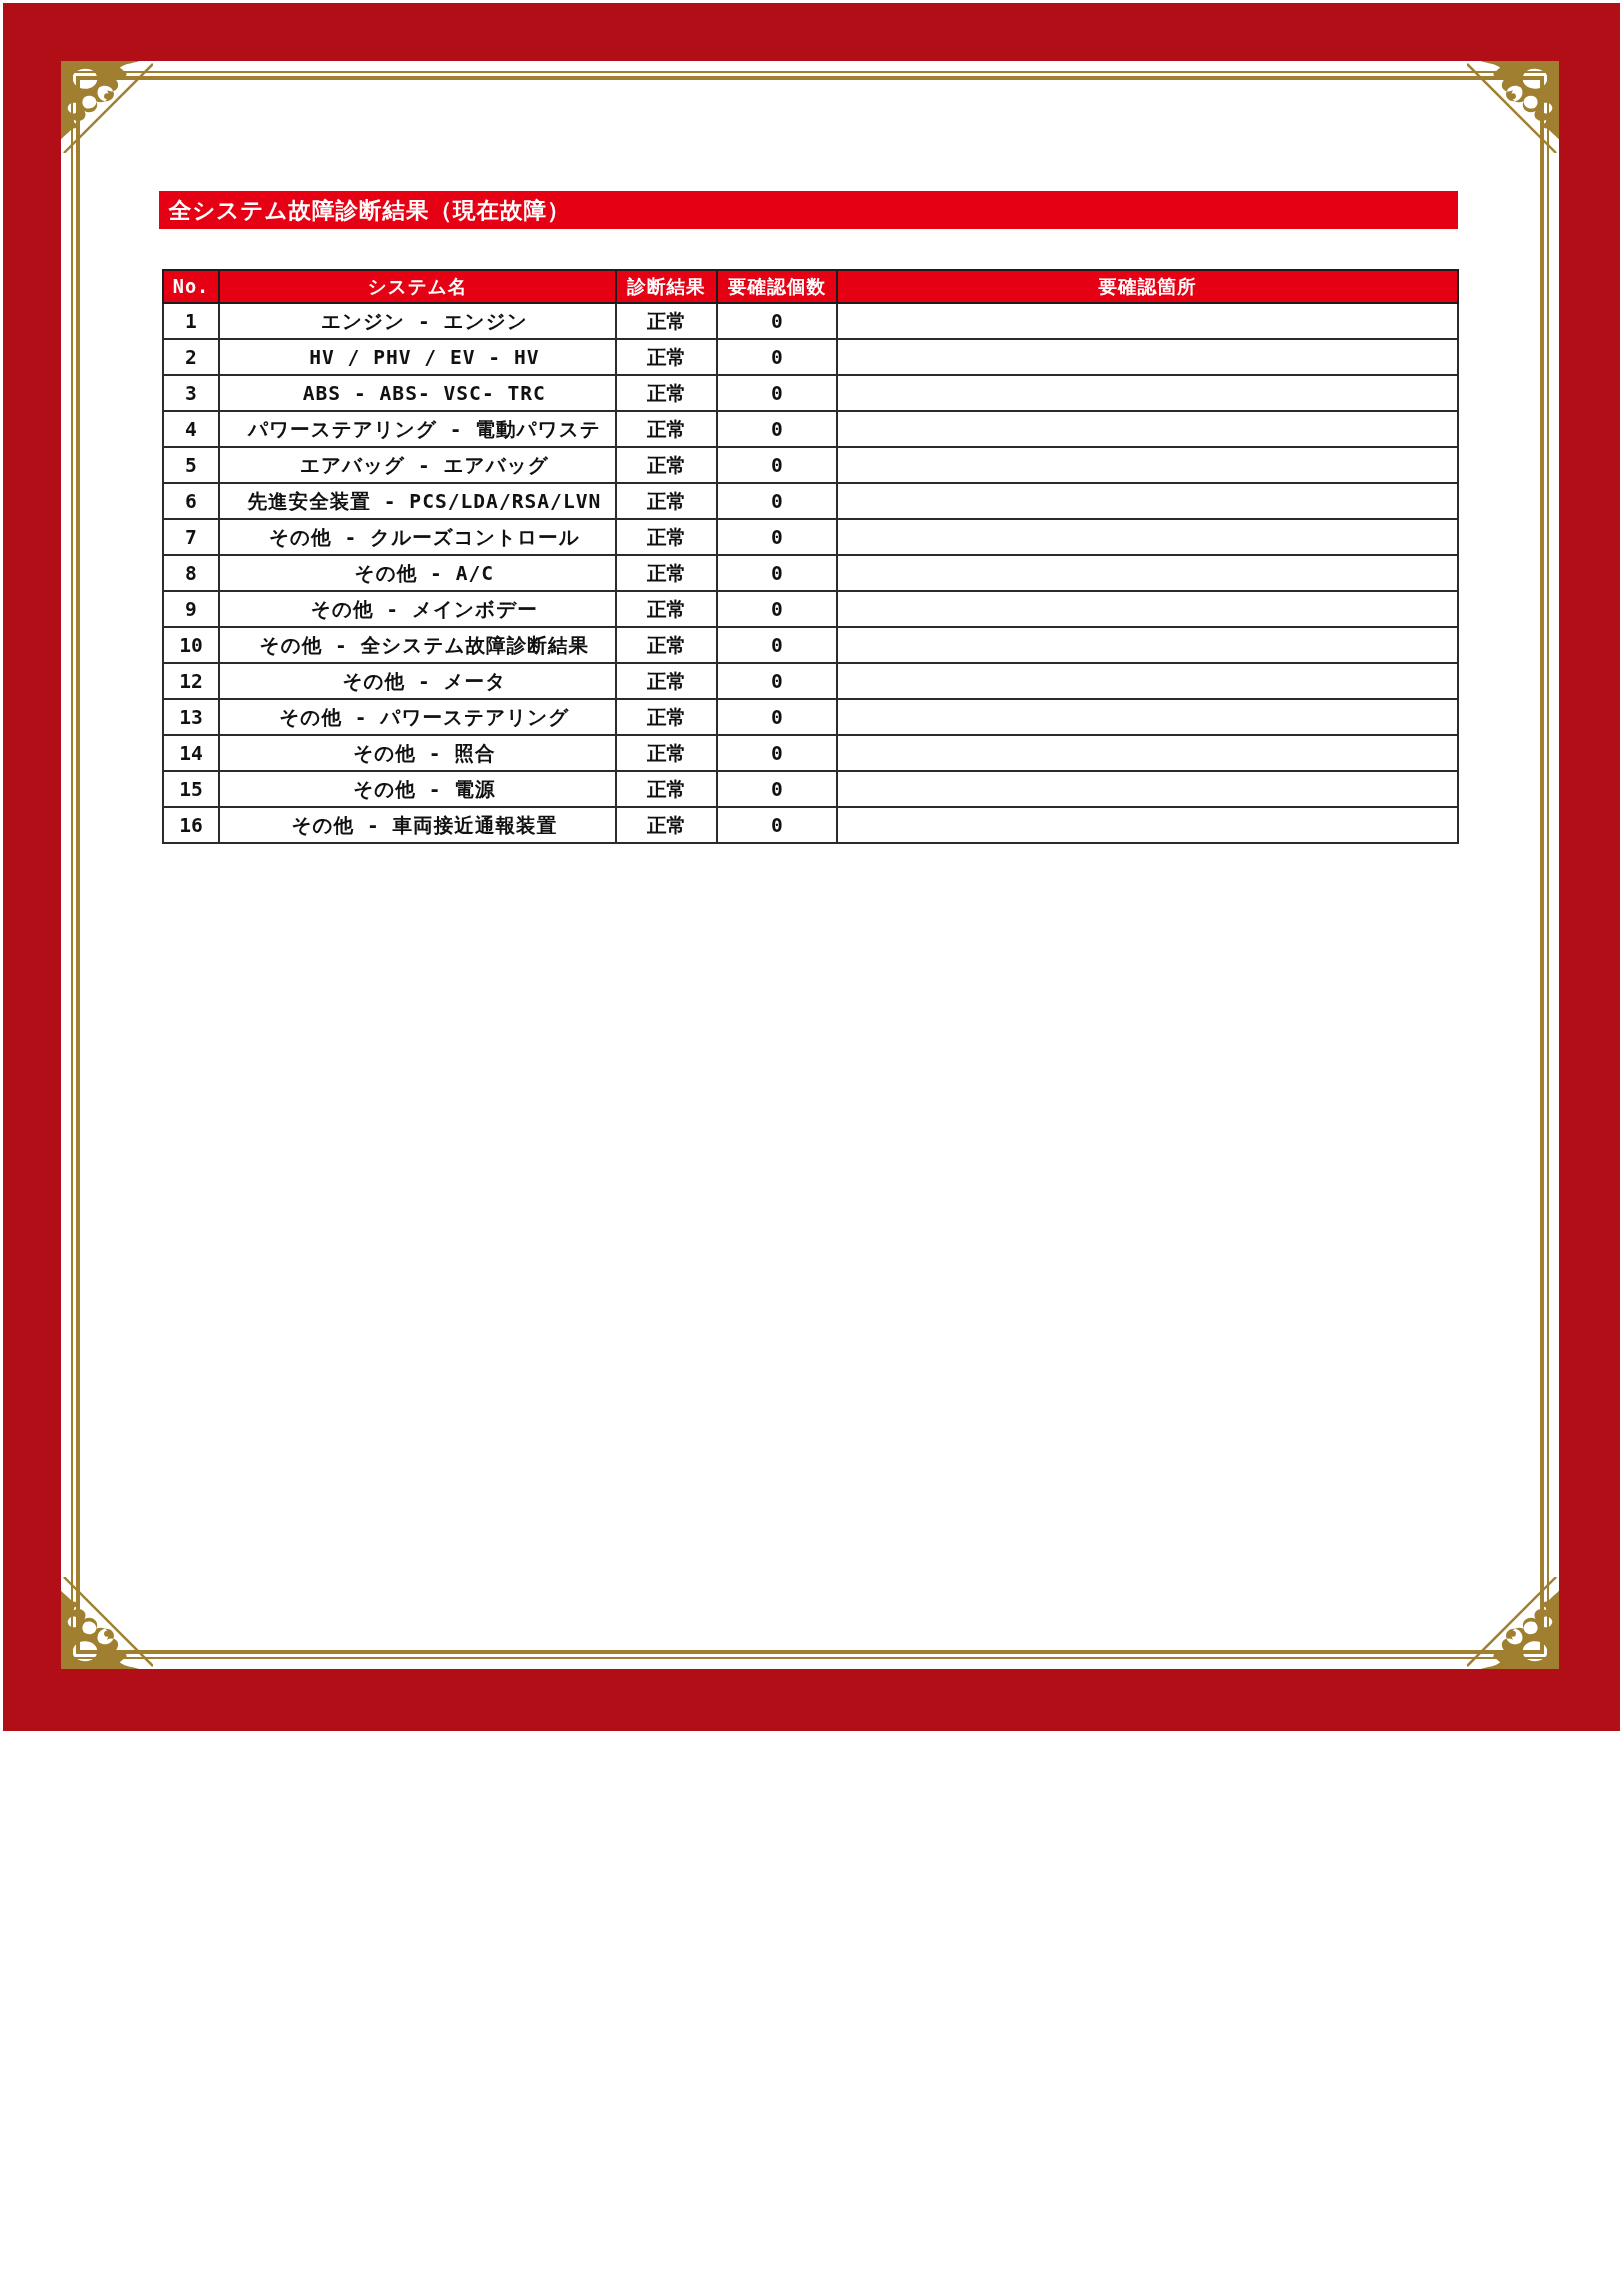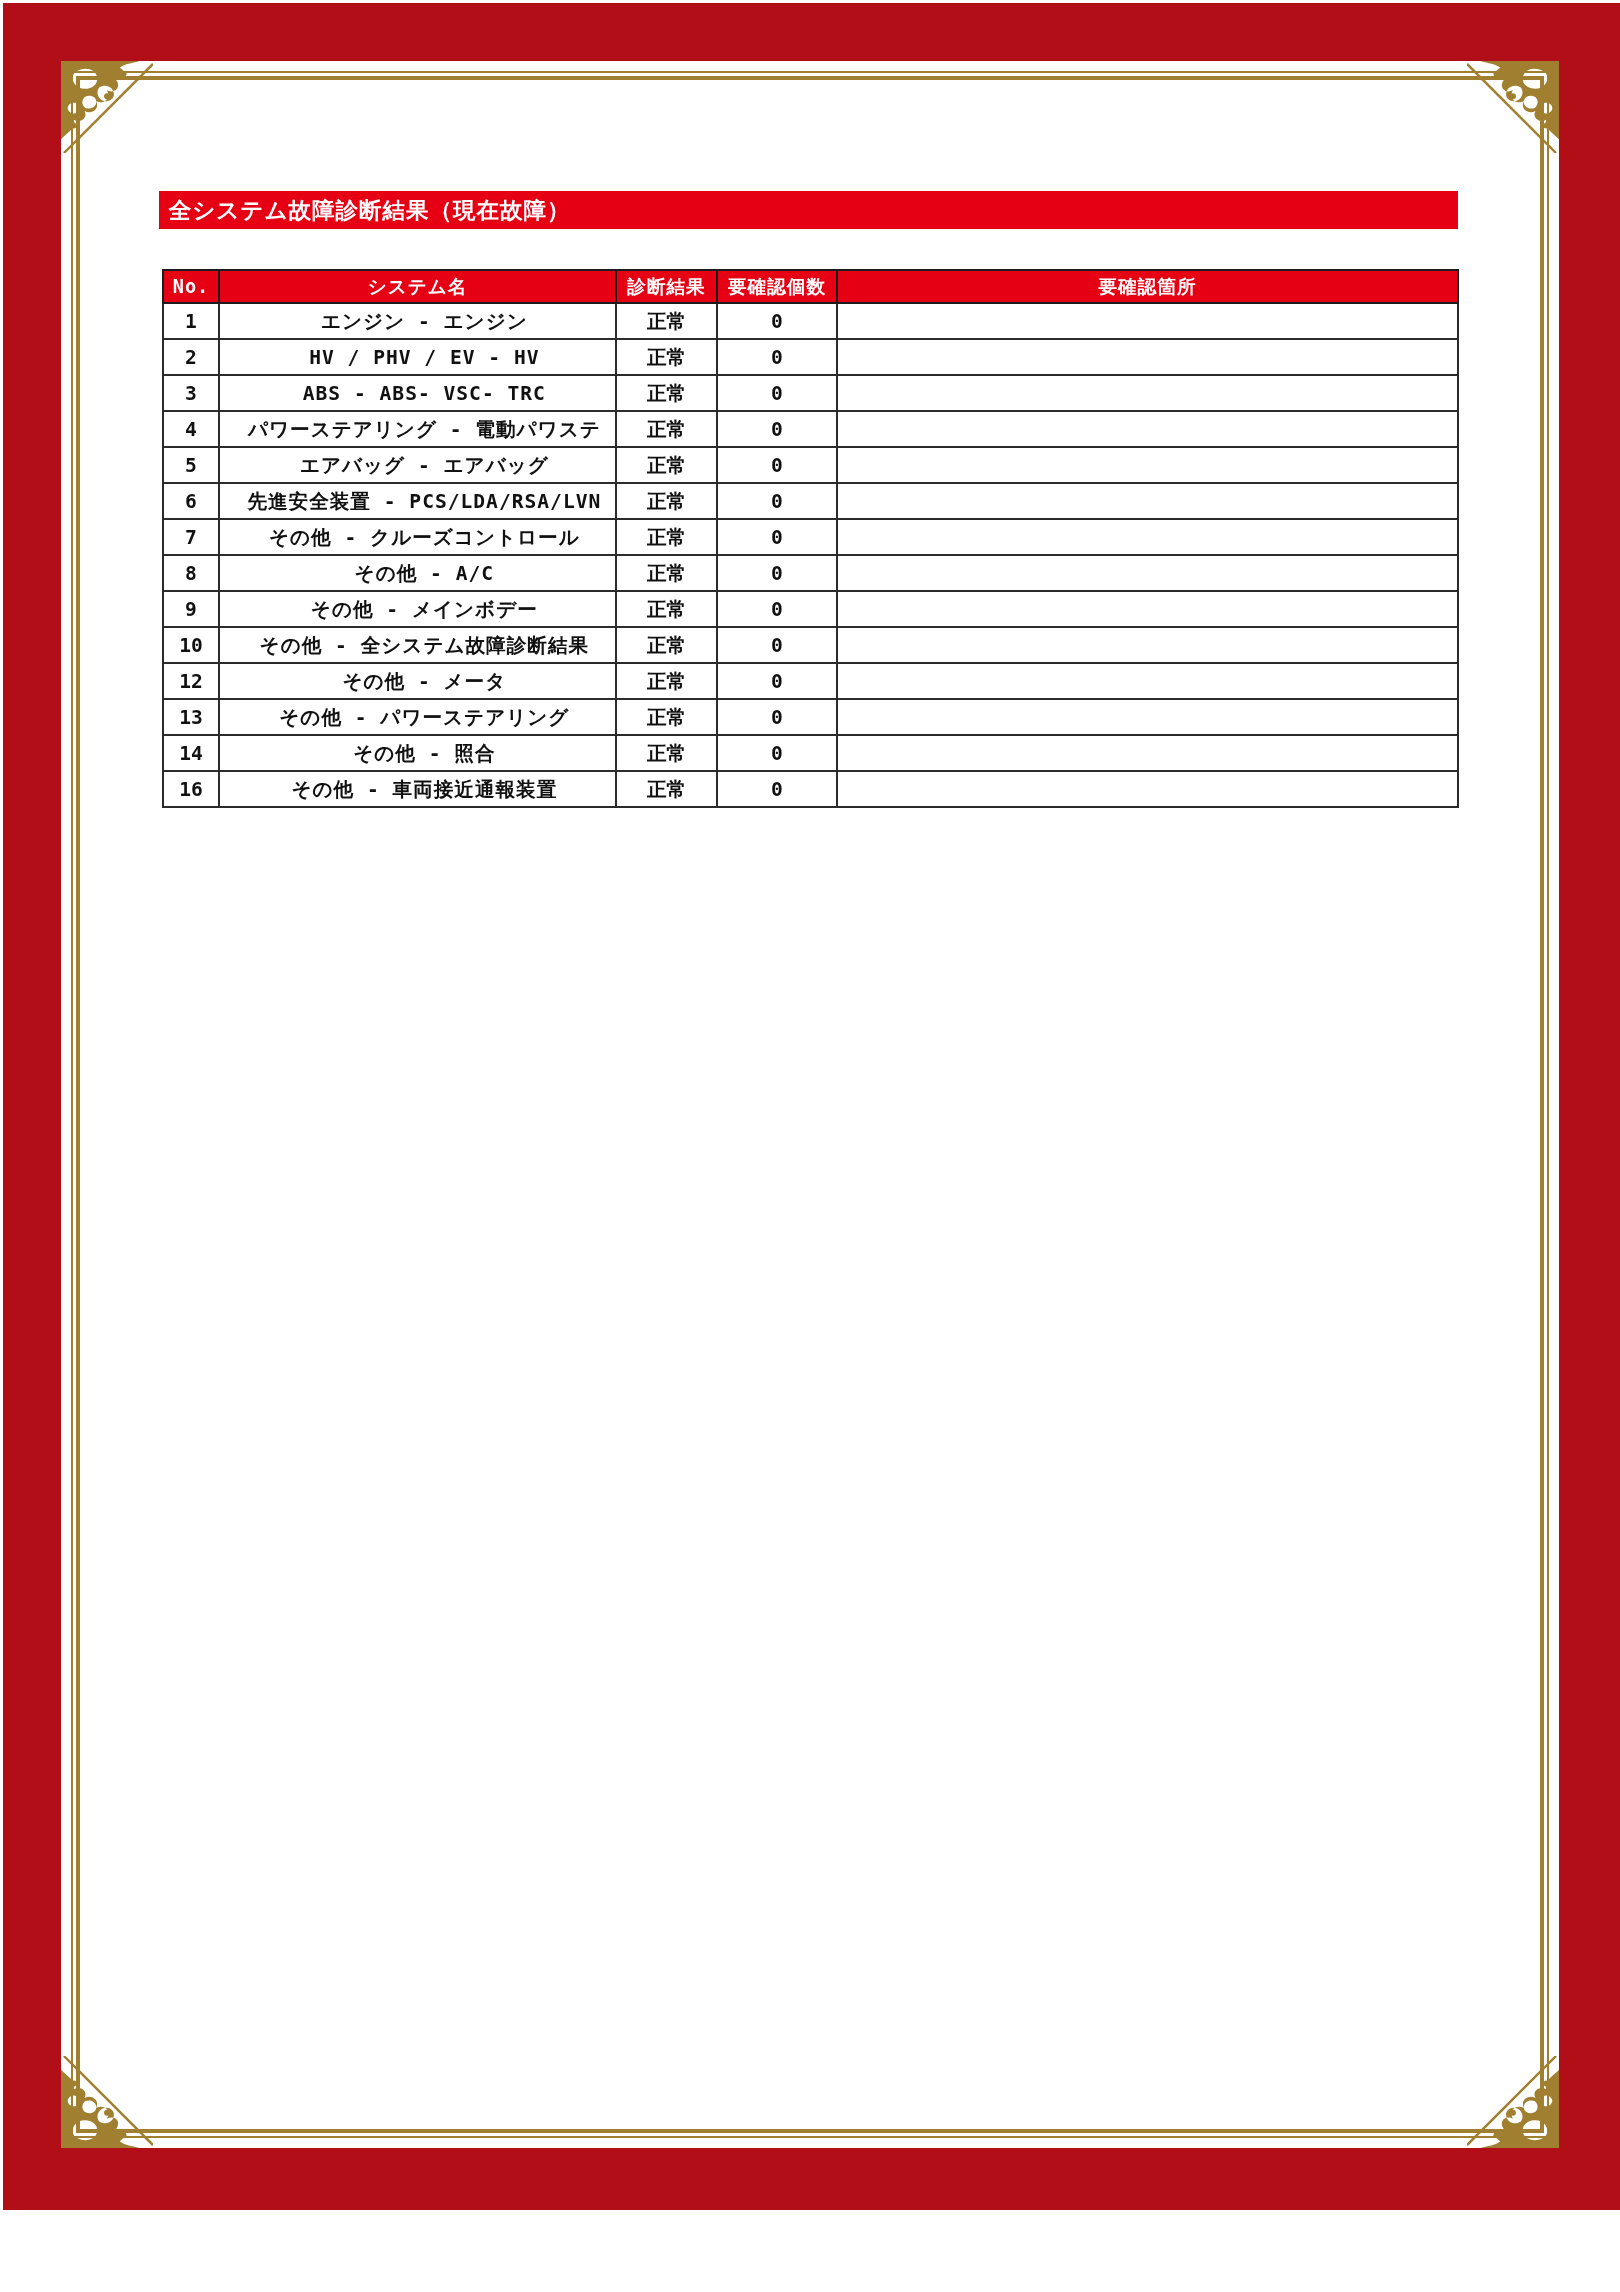--- a/index.html
+++ b/index.html
@@ -1,18 +1,18 @@
 <!DOCTYPE html>
 <html><head>
 <meta charset="utf-8">
 <style>
   html,body{margin:0;padding:0;background:#ffffff;}
   .page{
     position:relative;
-    width:1620px;height:2210px;
+    width:1620px;height:1731px;
     background:#ffffff;
     overflow:hidden;
     font-family:"DejaVu Sans Mono", monospace;
   }
   
   .red-frame{position:absolute;top:2.9px;left:2.9px;right:0;bottom:0;background:var(--border-red,#B10E17);}
   .white-area{position:absolute;top:61px;left:61px;right:61px;bottom:62px;background:#ffffff;}
   
   .gold-outer{position:absolute;top:71px;left:71px;right:71px;bottom:72px;border:2.9px solid var(--gold,#A08030);}
   .gold-inner{position:absolute;top:76px;left:76px;right:76px;bottom:77px;border:4.9px solid var(--gold,#A08030);}
@@ -229,20 +229,27 @@
           <td class="locations"></td>
         </tr>
         <tr>
           <td class="no">14</td>
           <td class="system">その他 - 照合</td>
           <td class="result">正常</td>
           <td class="count">0</td>
           <td class="locations"></td>
         </tr>
         <tr>
+          <td class="no">15</td>
+          <td class="system">その他 - 電源</td>
+          <td class="result">正常</td>
+          <td class="count">0</td>
+          <td class="locations"></td>
+        </tr>
+        <tr>
           <td class="no">16</td>
           <td class="system">その他 - 車両接近通報装置</td>
           <td class="result">正常</td>
           <td class="count">0</td>
           <td class="locations"></td>
         </tr>
       </tbody>
   </table>
 
 </div>

